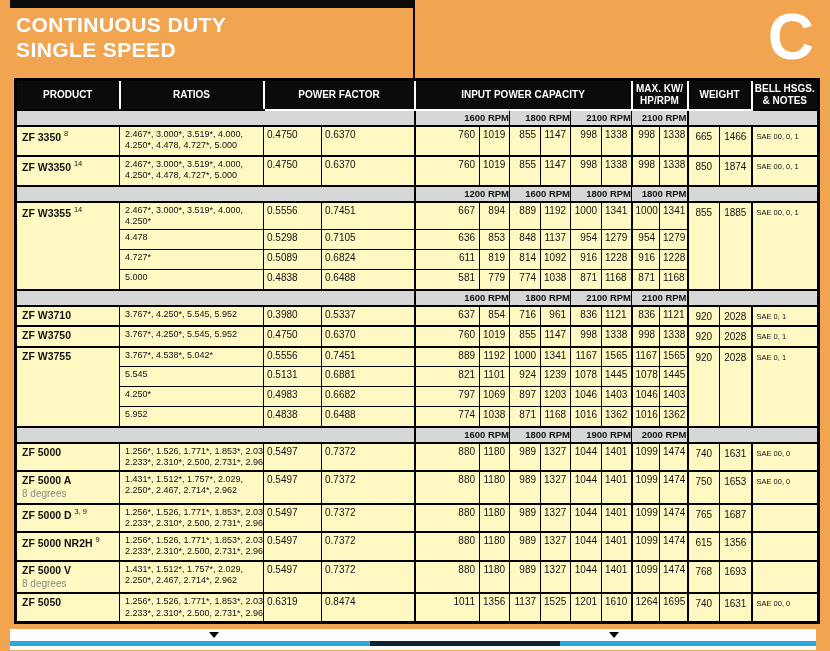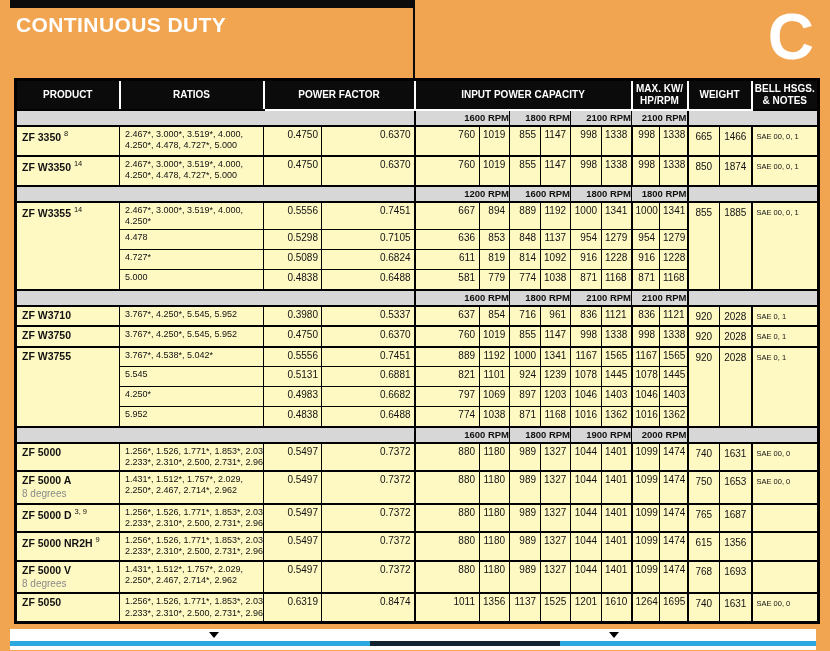--- a/index.html
+++ b/index.html
@@ -16,21 +16,21 @@
            border:2px solid #fff;font-size:10px;line-height:1.15;padding:0;}
   thead tr.h1{height:30px;}
   thead td.hb{border-bottom:2px solid #000;}
   tbody td{border:1px solid #000;vertical-align:top;padding:2px 3px;font-size:10px;line-height:1.25;color:#111;}
   tr.band{height:16px;}
   tr.band td{background:#D7D7D7;border-top:2px solid #000;border-bottom:2px solid #000;
              font-weight:bold;font-size:9.5px;text-align:right;vertical-align:middle;padding:0;}
   tr.gstart td{border-top:2px solid #000;}
   td.bl2{border-left-width:2px;}
   td.num{text-align:right;padding-right:4px;}
-  td.pf{text-align:right;}
+  td.pf{text-align:left;}
   td.ratios{font-size:9px;padding-left:5px;white-space:nowrap;overflow:hidden;}
   td.prod{font-size:10.5px;font-weight:bold;padding-left:5px;}
   td.prod sup{font-size:7.5px;font-weight:normal;}
   .subtitle{color:#8a8a8a;font-weight:normal;font-size:10px;}
   td.wcell{text-align:center;padding-top:4px;}
   td.bell{font-size:7.5px;padding-left:4px;padding-top:5px;line-height:1.2;}
   .footer-white{position:absolute;left:10px;top:629px;width:806px;height:12px;background:#fff;}
   .tri{position:absolute;top:632px;width:0;height:0;border-left:5px solid transparent;
        border-right:5px solid transparent;border-top:6px solid #000;}
   .tri1{left:209px;} .tri2{left:609px;}
@@ -39,20 +39,21 @@
   .bottomwhite{position:absolute;left:10px;top:646px;width:806px;height:4px;background:#fdfdfd;}
 </style>
 </head>
 <body>
 
 <div class="page">
   <div class="topstrip"></div>
   <div class="vline"></div>
   <div class="page-title">
     <div>CONTINUOUS DUTY</div>
+    <div>SINGLE SPEED</div>
   </div>
   <div class="bigc">C</div>
 
   <div class="tablewrap">
     <table id="spec-table">
         <colgroup>
           <col style="width: 104px;">
           <col style="width: 144px;">
           <col style="width: 58px;">
           <col style="width: 93px;">

